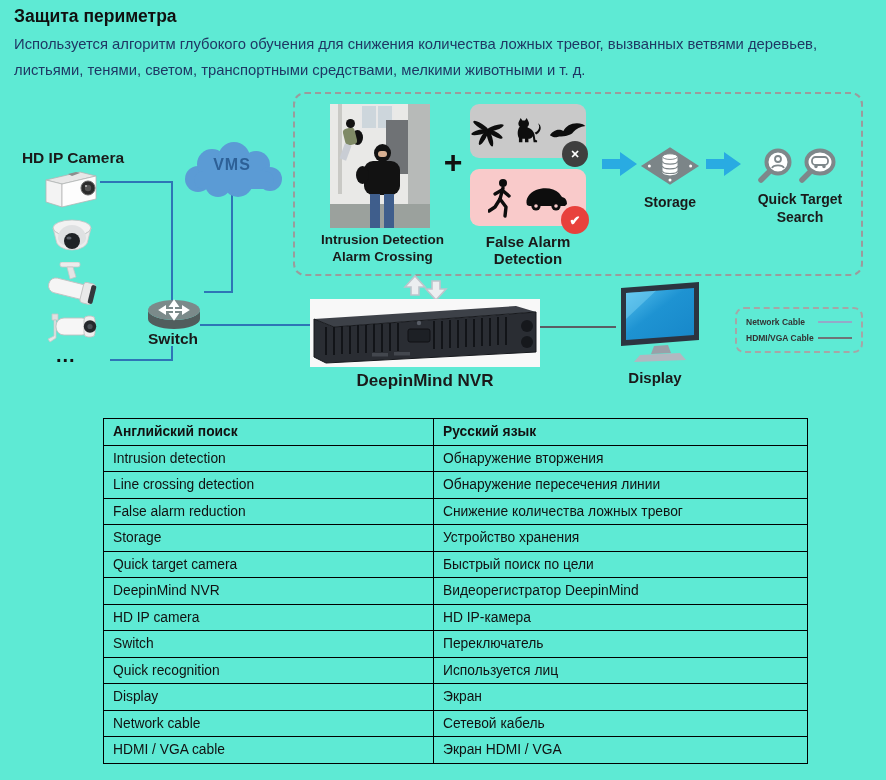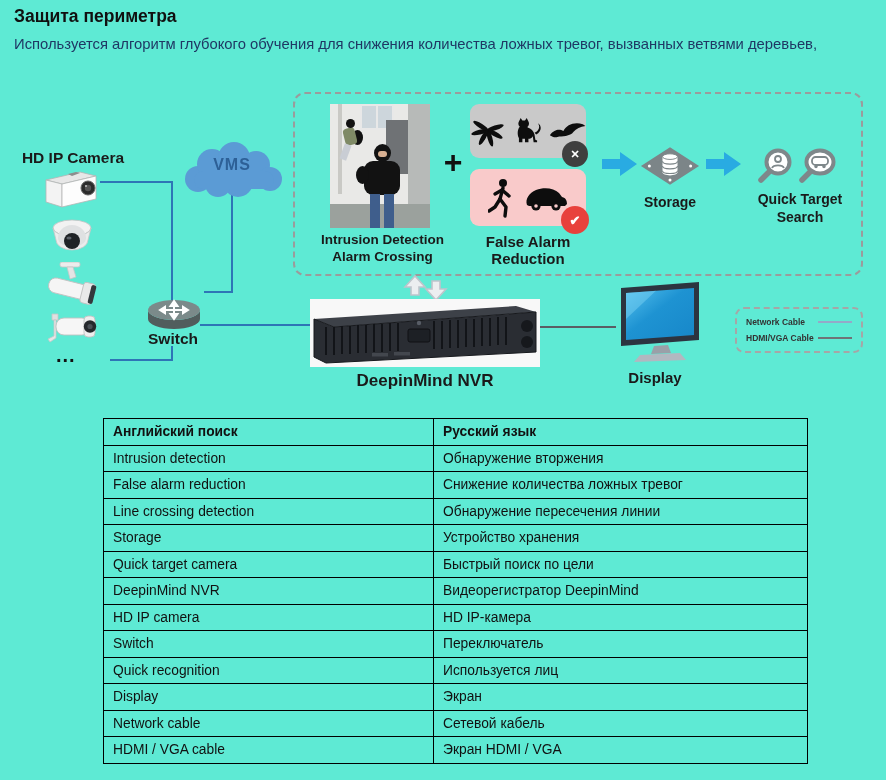--- a/index.html
+++ b/index.html
@@ -82,20 +82,21 @@
   .xtable th { font-weight:bold; }
   .col-en { width:330px; }
 </style>
 </head>
 <body>
 
 <div id="page">
 
   <div class="doc-title">Защита периметра</div>
   <div class="doc-desc desc-l1">Используется алгоритм глубокого обучения для снижения количества ложных тревог, вызванных ветвями деревьев,</div>
+  <div class="doc-desc desc-l2">листьями, тенями, светом, транспортными средствами, мелкими животными и т. д.</div>
 
   <div>
 
     <div class="line" style="left:100px; top:181px; width:72px; height:2px;"></div>
     <div class="line" style="left:171px; top:181px; width:2px; height:120px;"></div>
     <div class="line" style="left:171px; top:346px; width:2px; height:15px;"></div>
     <div class="line" style="left:110px; top:359px; width:63px; height:2px;"></div>
     <div class="line" style="left:231px; top:192px; width:2px; height:101px;"></div>
     <div class="line" style="left:204px; top:291px; width:29px; height:2px;"></div>
     <div class="line" style="left:200px; top:324px; width:112px; height:2px;"></div>
@@ -236,21 +237,21 @@
         <circle cx="13" cy="22" r="4.6" fill="#0d0d0d"></circle>
         <circle cx="13" cy="22" r="1.8" fill="#f9caca"></circle>
         <circle cx="33" cy="22" r="4.6" fill="#0d0d0d"></circle>
         <circle cx="33" cy="22" r="1.8" fill="#f9caca"></circle>
       </svg>
     </div>
     <div class="badge badge-ok">✔</div>
 
     <div class="lbl lbl-false">
       <div>False Alarm</div>
-      <div>Reduction</div>
+      <div>Detection</div>
     </div>
 
     <svg class="flow-arrow" style="left:602px; top:151px;" viewBox="0 0 36 26">
       <polygon points="0,8 18,8 18,1 35,13 18,25 18,18 0,18" fill="#29abe2"></polygon>
     </svg>
 
     <svg class="abs" style="left:640px; top:146px;" width="60" height="40" viewBox="0 0 64 42">
       <polygon points="32,1 63,21 32,41 1,21" fill="#7c8588"></polygon>
       <circle cx="10" cy="21" r="1.6" fill="#fff"></circle>
       <circle cx="54" cy="21" r="1.6" fill="#fff"></circle>
@@ -363,28 +364,28 @@
         <th class="col-en">Английский поиск</th>
         <th>Русский язык</th>
       </tr>
     </thead>
     <tbody>
         <tr>
           <td>Intrusion detection</td>
           <td>Обнаружение вторжения</td>
         </tr>
         <tr>
+          <td>Line crossing detection</td>
+          <td>Обнаружение пересечения линии</td>
+        </tr>
+        <tr>
           <td>False alarm reduction</td>
           <td>Снижение количества ложных тревог</td>
         </tr>
         <tr>
-          <td>Line crossing detection</td>
-          <td>Обнаружение пересечения линии</td>
-        </tr>
-        <tr>
           <td>Storage</td>
           <td>Устройство хранения</td>
         </tr>
         <tr>
           <td>Quick target camera</td>
           <td>Быстрый поиск по цели</td>
         </tr>
         <tr>
           <td>DeepinMind NVR</td>
           <td>Видеорегистратор DeepinMind</td>

